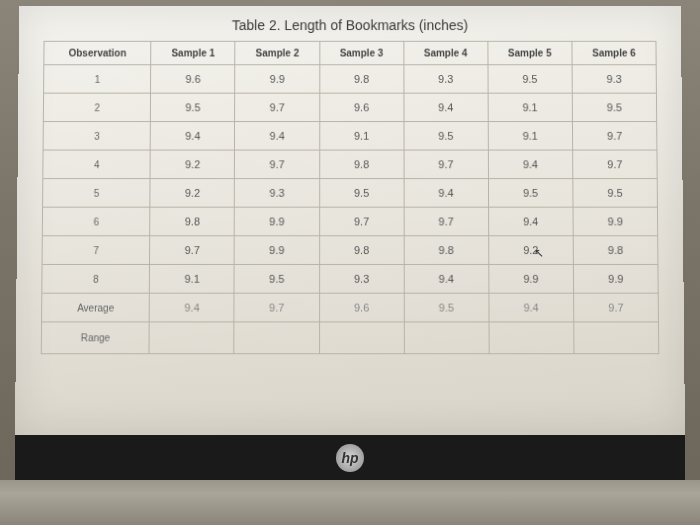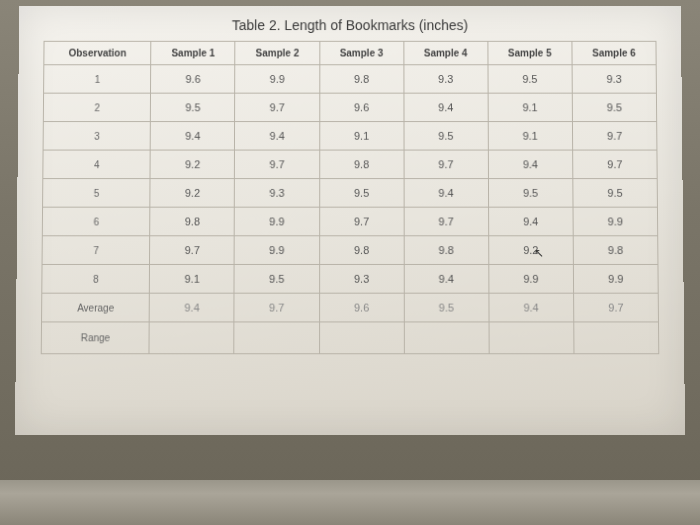--- a/index.html
+++ b/index.html
@@ -221,15 +221,18 @@
             <td></td>
             <td></td>
             <td></td>
             <td></td>
             <td></td>
           </tr>
         </tbody>
     </table>
     <div class="cursor">↖</div>
   </div>
+  <div class="bezel-bottom">
+    <div class="hp-logo">hp</div>
+  </div>
   <div class="hinge"></div>
   <div class="keyboard-dots"></div>
 </div>
 
 </body></html>

